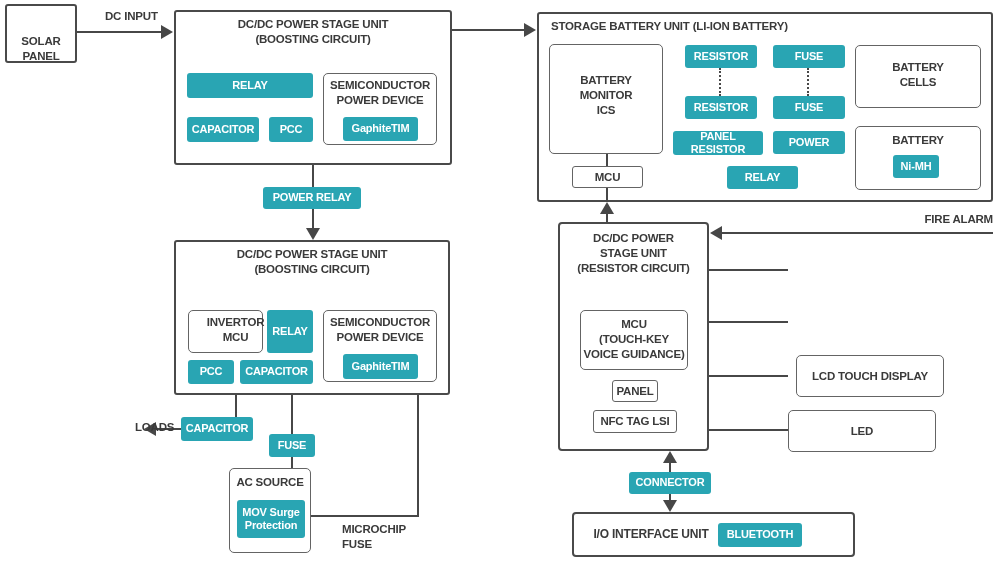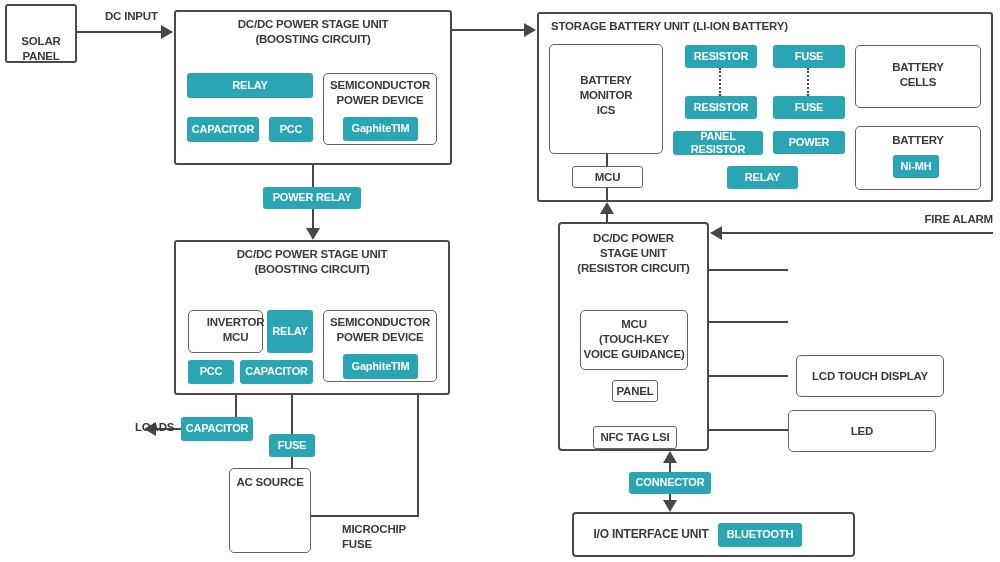--- a/index.html
+++ b/index.html
@@ -93,21 +93,21 @@
   </div>
   <div class="wbox" style="left:855px; top:45px; width:126px; height:63px;"></div>
   <div class="wbox" style="left:855px; top:126px; width:126px; height:64px;"></div>
   <div class="wbox" style="left:188px; top:310px; width:75px; height:43px;"></div>
   <div class="wbox" style="left:323px; top:310px; width:114px; height:72px;"></div>
   <div class="wbox" style="left:229px; top:468px; width:82px; height:85px;"></div>
   <div class="wbox" style="left:580px; top:310px; width:108px; height:60px;"></div>
   <div class="wbox flexc" style="left:612px; top:380px; width:46px; height:22px; border-radius:3px;">
     <span class="lbl" style="position:static;">PANEL</span>
   </div>
-  <div class="wbox flexc" style="left:593px; top:426px; width:84px; height:23px; border-radius:3px;">
+  <div class="wbox flexc" style="left:593px; top:410px; width:84px; height:23px; border-radius:3px;">
     <span class="lbl" style="position:static;">NFC TAG LSI</span>
   </div>
   <div class="wbox flexc" style="left:796px; top:355px; width:148px; height:42px;">
     <span class="lbl" style="position:static;">LCD TOUCH DISPLAY</span>
   </div>
   <div class="wbox flexc" style="left:788px; top:410px; width:148px; height:42px;text-align:center;">
     <span class="lbl" style="position:static;">LED</span>
   </div>
 
   <div class="chip" style="left:187px; top:73px; width:126px; height:25px;">RELAY</div>
@@ -117,20 +117,22 @@
 
   <div class="chip" style="left:263px; top:187px; width:98px; height:22px;">POWER RELAY</div>
 
   <div class="chip" style="left:267px; top:310px; width:46px; height:43px;">RELAY</div>
   <div class="chip" style="left:188px; top:360px; width:46px; height:24px;">PCC</div>
   <div class="chip" style="left:240px; top:360px; width:73px; height:24px;">CAPACITOR</div>
   <div class="chip" style="left:343px; top:354px; width:75px; height:25px;">GaphiteTIM</div>
 
   <div class="chip" style="left:181px; top:417px; width:72px; height:24px;">CAPACITOR</div>
   <div class="chip" style="left:269px; top:434px; width:46px; height:23px;">FUSE</div>
+  <div class="chip" style="left:237px; top:500px; width:68px; height:38px; font-size:11px;">MOV Surge
+Protection</div>
 
   <div class="chip" style="left:685px; top:45px; width:72px; height:23px;">RESISTOR</div>
   <div class="chip" style="left:685px; top:96px; width:72px; height:23px;">RESISTOR</div>
   <div class="chip" style="left:673px; top:131px; width:90px; height:24px;">PANEL RESISTOR</div>
   <div class="chip" style="left:727px; top:166px; width:71px; height:23px;">RELAY</div>
   <div class="chip" style="left:773px; top:45px; width:72px; height:23px;">FUSE</div>
   <div class="chip" style="left:773px; top:96px; width:72px; height:23px;">FUSE</div>
   <div class="chip" style="left:773px; top:131px; width:72px; height:23px;">POWER</div>
   <div class="chip" style="left:893px; top:155px; width:46px; height:23px;">Ni-MH</div>
 

